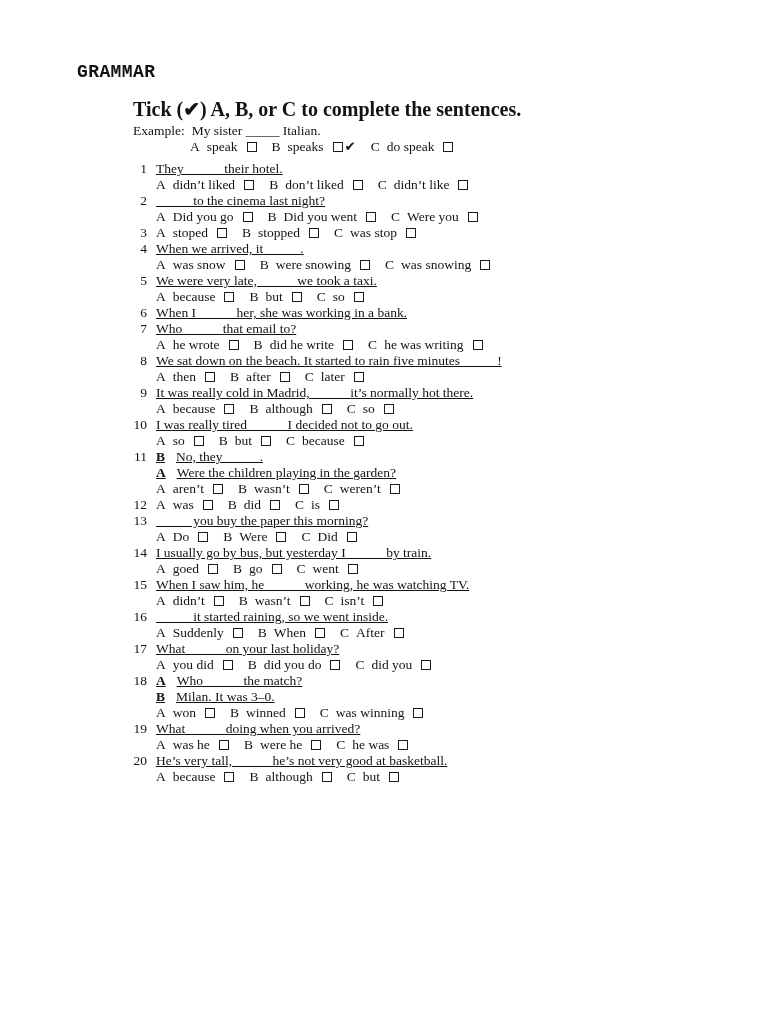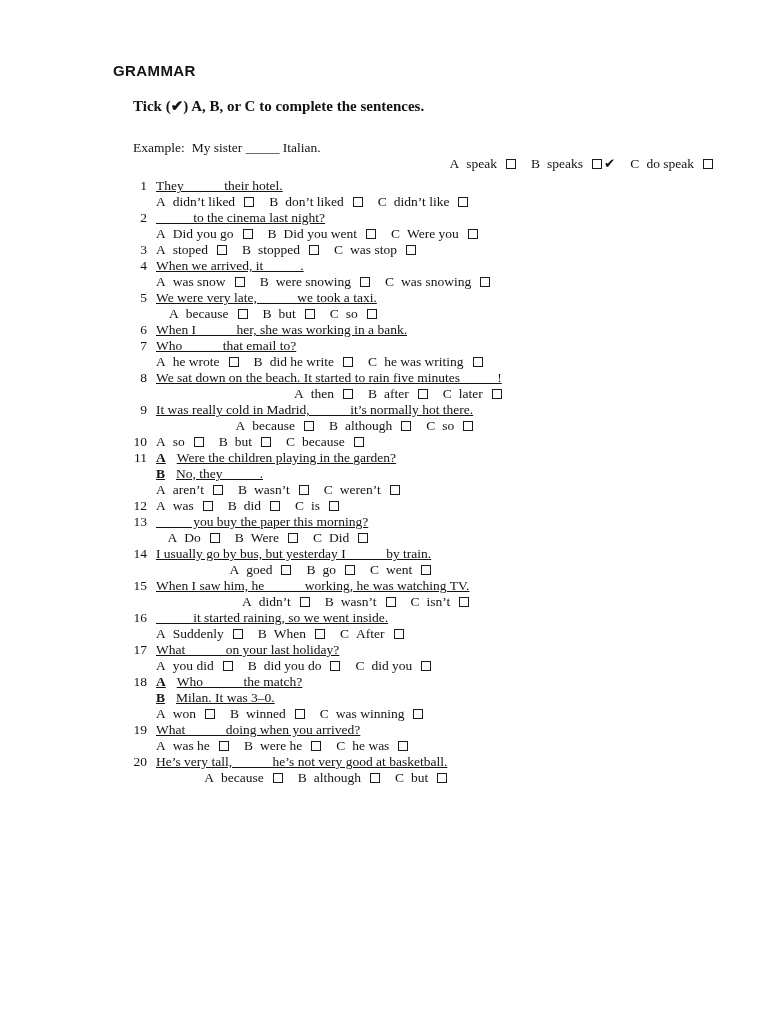--- a/index.html
+++ b/index.html
@@ -5,48 +5,48 @@
   html, body { margin: 0; padding: 0; }
   body {
     width: 768px; height: 1024px;
     background: #ffffff;
     color: #131313;
     font-family: "Liberation Serif", serif;
     overflow: hidden;
   }
   .page { position: relative; width: 768px; height: 1024px; background: #fff; }
   .heading {
-    font-family: Liberation Sans, sans-serif;
+    font-family: Liberation Mono, monospace;
     font-weight: bold;
-    font-size: 15px;
+    font-size: 18px;
     letter-spacing: 0.4px;
-    margin: 62px 0 0 113px;
+    margin: 62px 0 0 77px;
   }
   .content {
     margin: 19px 0 0 133px;
     width: 580px;
     font-size: 13.5px;
     line-height: 16px;
   }
   .instruction {
     font-weight: bold;
-    font-size: 15px;
-    margin-bottom: 26px;
+    font-size: 20px;
+    margin-bottom: 6px;
   }
   .example-block { margin-bottom: 6px; }
   .example-l1 { white-space: nowrap; }
   .example-label { margin-right: 7px; }
   .example-l2 { margin-left: 57px; }
   .questions { margin-top: 6px; }
   .q-row { display: flex; }
   .q-num { flex: none; width: 14px; text-align: right; }
   .q-body { margin-left: 9px; }
   .q-line { white-space: nowrap; text-decoration: underline; }
   .speaker { font-weight: bold; margin-right: 11px; }
-  .opts { white-space: nowrap; text-align: right; }
+  .opts { white-space: nowrap; }
   .opt { white-space: nowrap; }
   .opt + .opt { margin-left: 15px; }
   .opt-letter { margin-right: 7px; }
   .cbx {
     display: inline-block;
     width: 8px; height: 8px;
     border: 1px solid #1c1c1c;
     margin-left: 9px;
     vertical-align: -1px;
     background: #fff;
@@ -149,30 +149,33 @@
       <div>
               <div class="q-line">It was really cold in Madrid, _____ it’s normally hot there.</div>
             </div>
       <div class="opts"><span class="opt"><span class="opt-letter">A</span><span class="opt-text">because</span><span class="cbx"></span></span><span class="opt"><span class="opt-letter">B</span><span class="opt-text">although</span><span class="cbx"></span></span><span class="opt"><span class="opt-letter">C</span><span class="opt-text">so</span><span class="cbx"></span></span></div>
     </div>
   </div>
 
   <div class="q-row">
     <div class="q-num">10</div>
     <div class="q-body">
+      <div>
+              <div class="q-line">I was really tired _____ I decided not to go out.</div>
+            </div>
       <div class="opts"><span class="opt"><span class="opt-letter">A</span><span class="opt-text">so</span><span class="cbx"></span></span><span class="opt"><span class="opt-letter">B</span><span class="opt-text">but</span><span class="cbx"></span></span><span class="opt"><span class="opt-letter">C</span><span class="opt-text">because</span><span class="cbx"></span></span></div>
     </div>
   </div>
 
   <div class="q-row">
     <div class="q-num">11</div>
     <div class="q-body">
       <div>
+              <div class="q-line"><span class="speaker">B</span>No, they _____.</div>
               <div class="q-line"><span class="speaker">A</span>Were the children playing in the garden?</div>
-              <div class="q-line"><span class="speaker">B</span>No, they _____.</div>
             </div>
       <div class="opts"><span class="opt"><span class="opt-letter">A</span><span class="opt-text">aren’t</span><span class="cbx"></span></span><span class="opt"><span class="opt-letter">B</span><span class="opt-text">wasn’t</span><span class="cbx"></span></span><span class="opt"><span class="opt-letter">C</span><span class="opt-text">weren’t</span><span class="cbx"></span></span></div>
     </div>
   </div>
 
   <div class="q-row">
     <div class="q-num">12</div>
     <div class="q-body">
       <div class="opts"><span class="opt"><span class="opt-letter">A</span><span class="opt-text">was</span><span class="cbx"></span></span><span class="opt"><span class="opt-letter">B</span><span class="opt-text">did</span><span class="cbx"></span></span><span class="opt"><span class="opt-letter">C</span><span class="opt-text">is</span><span class="cbx"></span></span></div>
     </div>

